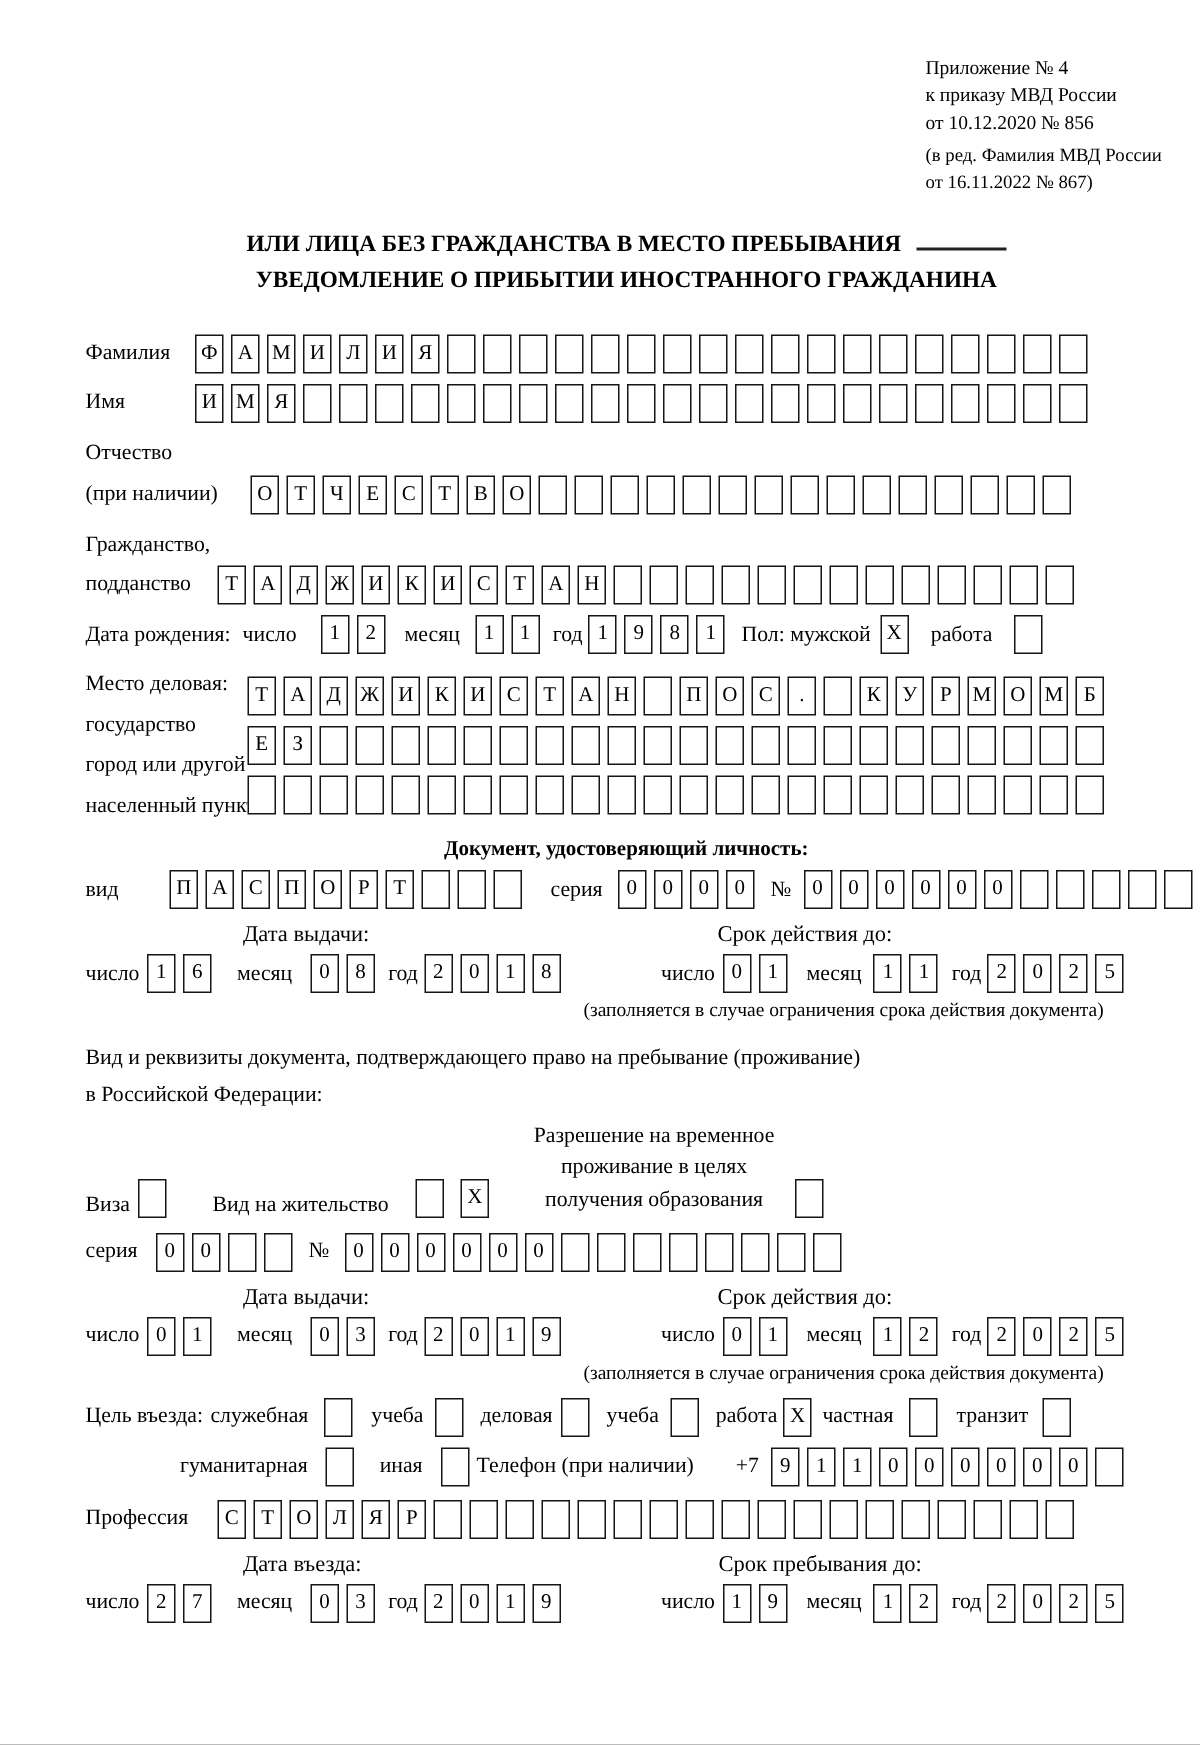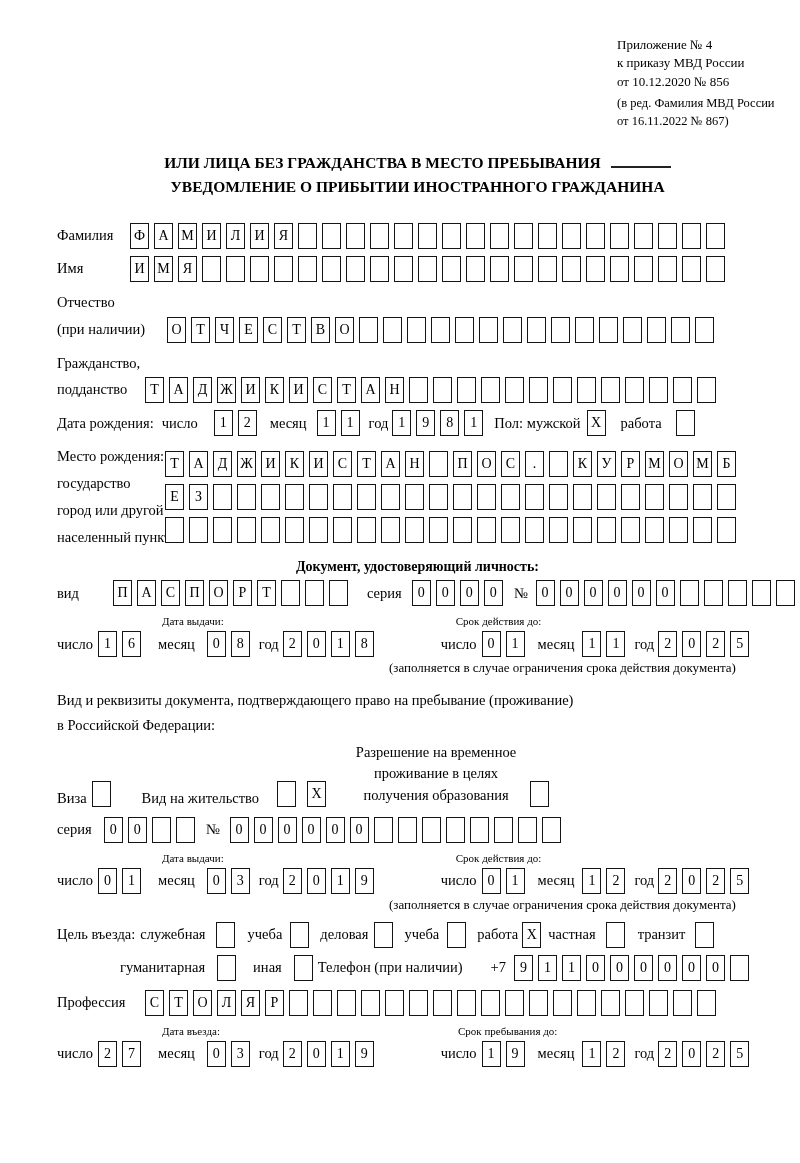--- a/index.html
+++ b/index.html
@@ -22,21 +22,21 @@
   .lbl.center { white-space:normal; text-align:center; line-height:1.5; }
   .lblcol { flex:0 0 auto; font-size:14.5px; line-height:1.85; white-space:nowrap; }
   .boxes { display:inline-flex; flex:0 0 auto; }
   .cell {
     width:17px; height:24px; border:1.5px solid #151515; margin-right:5px;
     display:inline-flex; align-items:center; justify-content:center;
     font-size:14px; flex:0 0 auto; background:#fff;
   }
   .boxcol { display:flex; flex-direction:column; }
   .boxcol .boxes { margin-bottom:7px; }
-  .dhdr { display:flex; font-size:11px; margin-top:9px; }
+  .dhdr { display:flex; font-size:15px; margin-top:9px; }
   .note { font-size:13px; margin-top:3px; }
   .intro { font-size:14.5px; margin-top:12px; line-height:1.7; }
   .doc-heading { text-align:center; font-weight:bold; font-size:14px; margin-top:9px; }
 </style>
 </head>
 <body>
 
 <div class="page">
 
   <div class="hdr">
@@ -205,21 +205,21 @@
         <span class="cell">X</span>
       </span>
     <span class="lbl" style="margin-left:10px">работа</span>
     <span class="boxes" style="margin-left:14px">
         <span class="cell"></span>
       </span>
   </div>
 
   <div class="frow top">
     <div class="lblcol" style="width:108px">
-      <div>Место рождения:</div>
+      <div>Место деловая:</div>
       <div>государство</div>
       <div>город или другой</div>
       <div>населенный пункт</div>
     </div>
     <div class="boxcol">
       <span class="boxes">
           <span class="cell">Т</span>
           <span class="cell">А</span>
           <span class="cell">Д</span>
           <span class="cell">Ж</span>

